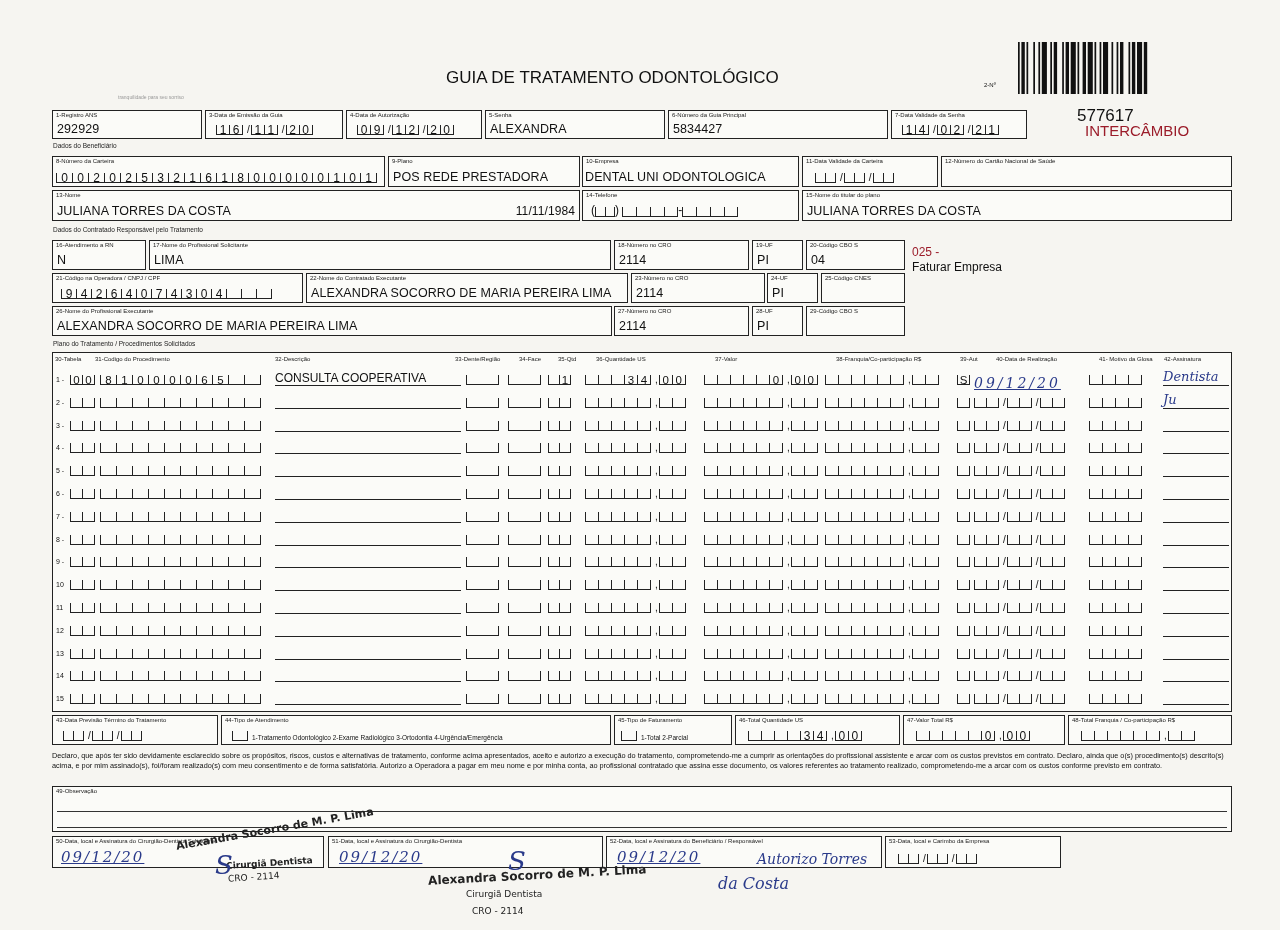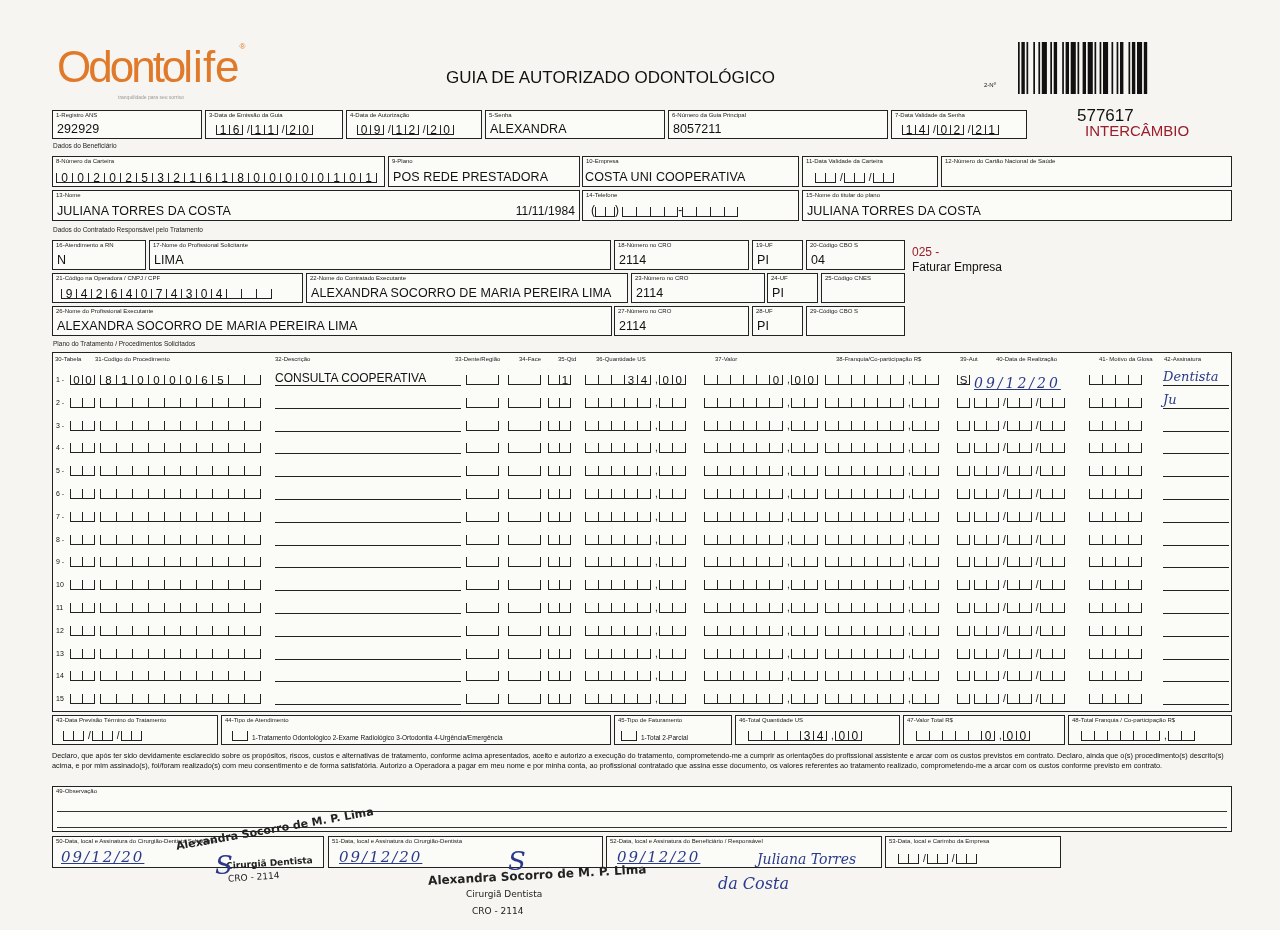--- a/index.html
+++ b/index.html
@@ -18,26 +18,23 @@
   .grp { display: inline-flex; border-right: 1px solid #222; margin-right: 3px; }
   .row-num { position: absolute; font-size: 7px; }
   .hand { font-family: "DejaVu Serif", serif; font-style: italic; color: #2a3a8a; }
   .stamp { font-family: "DejaVu Sans", sans-serif; color: #222; font-weight: bold; }
 </style>
 </head>
 <body>
 
 <div class="page">
 
-  <div class="abs" style="left:57px;top:42px;">
-    <span style="font-size:44px;color:#e07a2a;letter-spacing:-3px;font-family:'Liberation Sans',sans-serif;">Odonto</span><span style="font-size:44px;color:#e07a2a;font-weight:normal;">life</span><span style="font-size:8px;color:#e07a2a;vertical-align:top;">®</span>
-  </div>
   <div class="abs" style="left:118px;top:94px;font-size:5px;color:#999;">tranquilidade para seu sorriso</div>
 
-  <div class="abs" style="left:446px;top:68px;font-size:17px;color:#111;">GUIA DE AUTORIZADO ODONTOLÓGICO</div>
+  <div class="abs" style="left:446px;top:68px;font-size:17px;color:#111;">GUIA DE TRATAMENTO ODONTOLÓGICO</div>
   <div class="abs" style="left:984px;top:82px;font-size:6px;">2-Nº</div>
 
   <svg class="abs" style="left:1018px;top:42px;" width="164" height="52" id="barcode">
       <rect x="0" y="0" width="1.7" height="52" fill="#111"></rect>
       <rect x="3.4" y="0" width="3.4" height="52" fill="#111"></rect>
       <rect x="8.5" y="0" width="1.7" height="52" fill="#111"></rect>
       <rect x="15.299999999999999" y="0" width="1.7" height="52" fill="#111"></rect>
       <rect x="20.4" y="0" width="1.7" height="52" fill="#111"></rect>
       <rect x="23.799999999999997" y="0" width="5.1" height="52" fill="#111"></rect>
       <rect x="32.3" y="0" width="1.7" height="52" fill="#111"></rect>
@@ -104,21 +101,21 @@
           <span class="slot" style="width: 13px;">0</span>
         </span>
       </div>
   </div>
   <div class="box" style="left:485px;top:110px;width:180px;height:29px;">
     <div class="lbl">5-Senha</div>
     <div class="val">ALEXANDRA</div>
   </div>
   <div class="box" style="left:668px;top:110px;width:220px;height:29px;">
     <div class="lbl">6-Número da Guia Principal</div>
-    <div class="val">8057211</div>
+    <div class="val">5834427</div>
   </div>
   <div class="box" style="left:891px;top:110px;width:136px;height:29px;">
     <div class="lbl">7-Data Validade da Senha</div>
     <div class="digits">
         <span class="grp">
           <span class="slot" style="width: 13px;">1</span>
           <span class="slot" style="width: 13px;">4</span>
         </span>
         <span class="sep">/</span>
         <span class="grp">
@@ -161,21 +158,21 @@
           <span class="slot" style="width: 16px;">1</span>
         </span>
       </div>
   </div>
   <div class="box" style="left:388px;top:156px;width:192px;height:31px;">
     <div class="lbl">9-Plano</div>
     <div class="val">POS REDE PRESTADORA</div>
   </div>
   <div class="box" style="left:582px;top:156px;width:217px;height:31px;">
     <div class="lbl">10-Empresa</div>
-    <div class="val" style="left:2px;">COSTA UNI  COOPERATIVA</div>
+    <div class="val" style="left:2px;">DENTAL UNI  ODONTOLOGICA</div>
   </div>
   <div class="box" style="left:802px;top:156px;width:136px;height:31px;">
     <div class="lbl">11-Data Validade da Carteira</div>
     <div class="digits" style="left:12px;">
         <span class="grp">
           <span class="slot" style="width: 10px;"></span>
           <span class="slot" style="width: 10px;"></span>
         </span>
         <span class="sep">/</span>
         <span class="grp">
@@ -2116,21 +2113,21 @@
     <div class="lbl">50-Data, local e Assinatura do Cirurgião-Dentista Solicitante</div>
     <div class="abs hand" style="left:8px;bottom:1px;font-size:15px;letter-spacing:2px;text-decoration:underline;">09/12/20</div>
   </div>
   <div class="box" style="left:328px;top:836px;width:275px;height:32px;">
     <div class="lbl">51-Data, local e Assinatura do Cirurgião-Dentista</div>
     <div class="abs hand" style="left:10px;bottom:1px;font-size:15px;letter-spacing:2px;text-decoration:underline;">09/12/20</div>
   </div>
   <div class="box" style="left:606px;top:836px;width:276px;height:32px;">
     <div class="lbl">52-Data, local e Assinatura do Beneficiário / Responsável</div>
     <div class="abs hand" style="left:10px;bottom:1px;font-size:15px;letter-spacing:2px;text-decoration:underline;">09/12/20</div>
-    <div class="abs hand" style="left:150px;bottom:0px;font-size:14px;">Juliana Torres</div>
+    <div class="abs hand" style="left:150px;bottom:0px;font-size:14px;">Autorizo Torres</div>
   </div>
   <div class="box" style="left:885px;top:836px;width:176px;height:32px;">
     <div class="lbl">53-Data, local e Carimbo da Empresa</div>
     <div class="digits" style="left:12px;">
         <span class="grp">
           <span class="slot" style="width: 10px;"></span>
           <span class="slot" style="width: 10px;"></span>
         </span>
         <span class="sep">/</span>
         <span class="grp">

